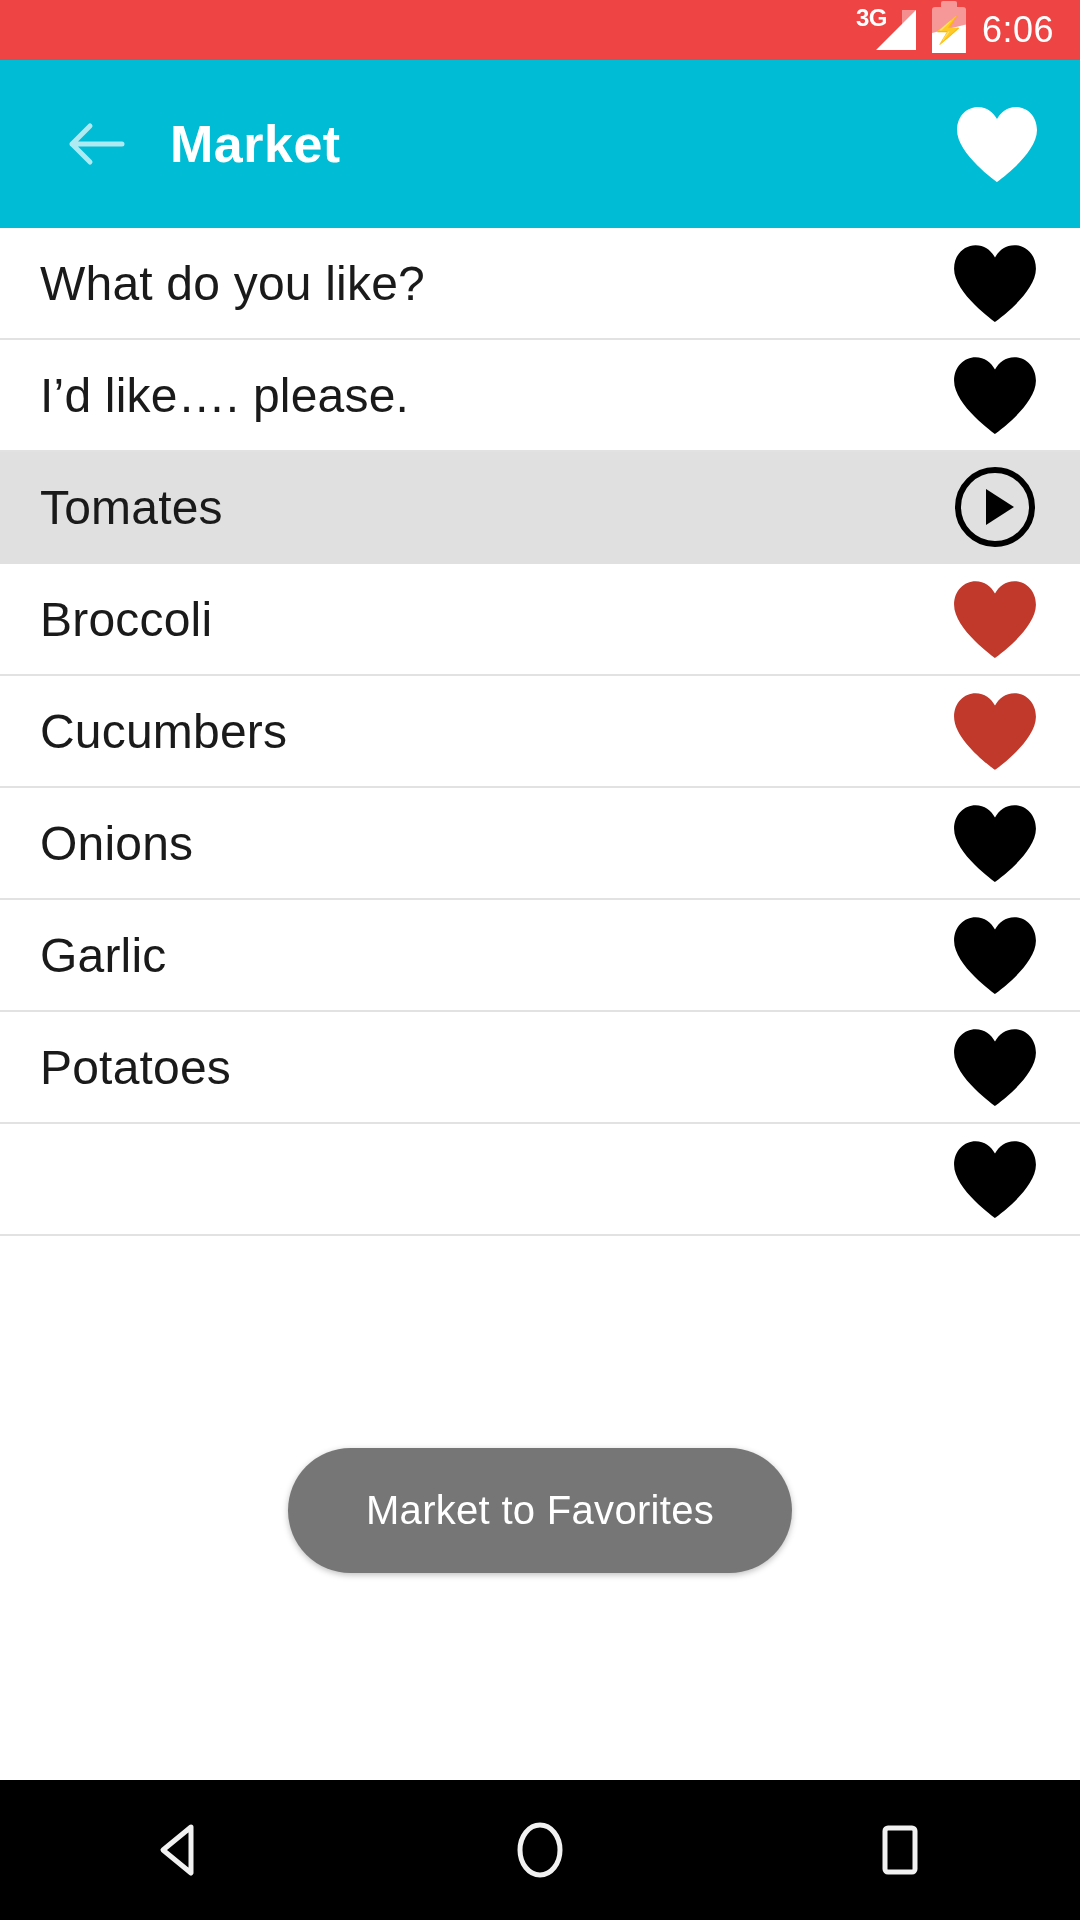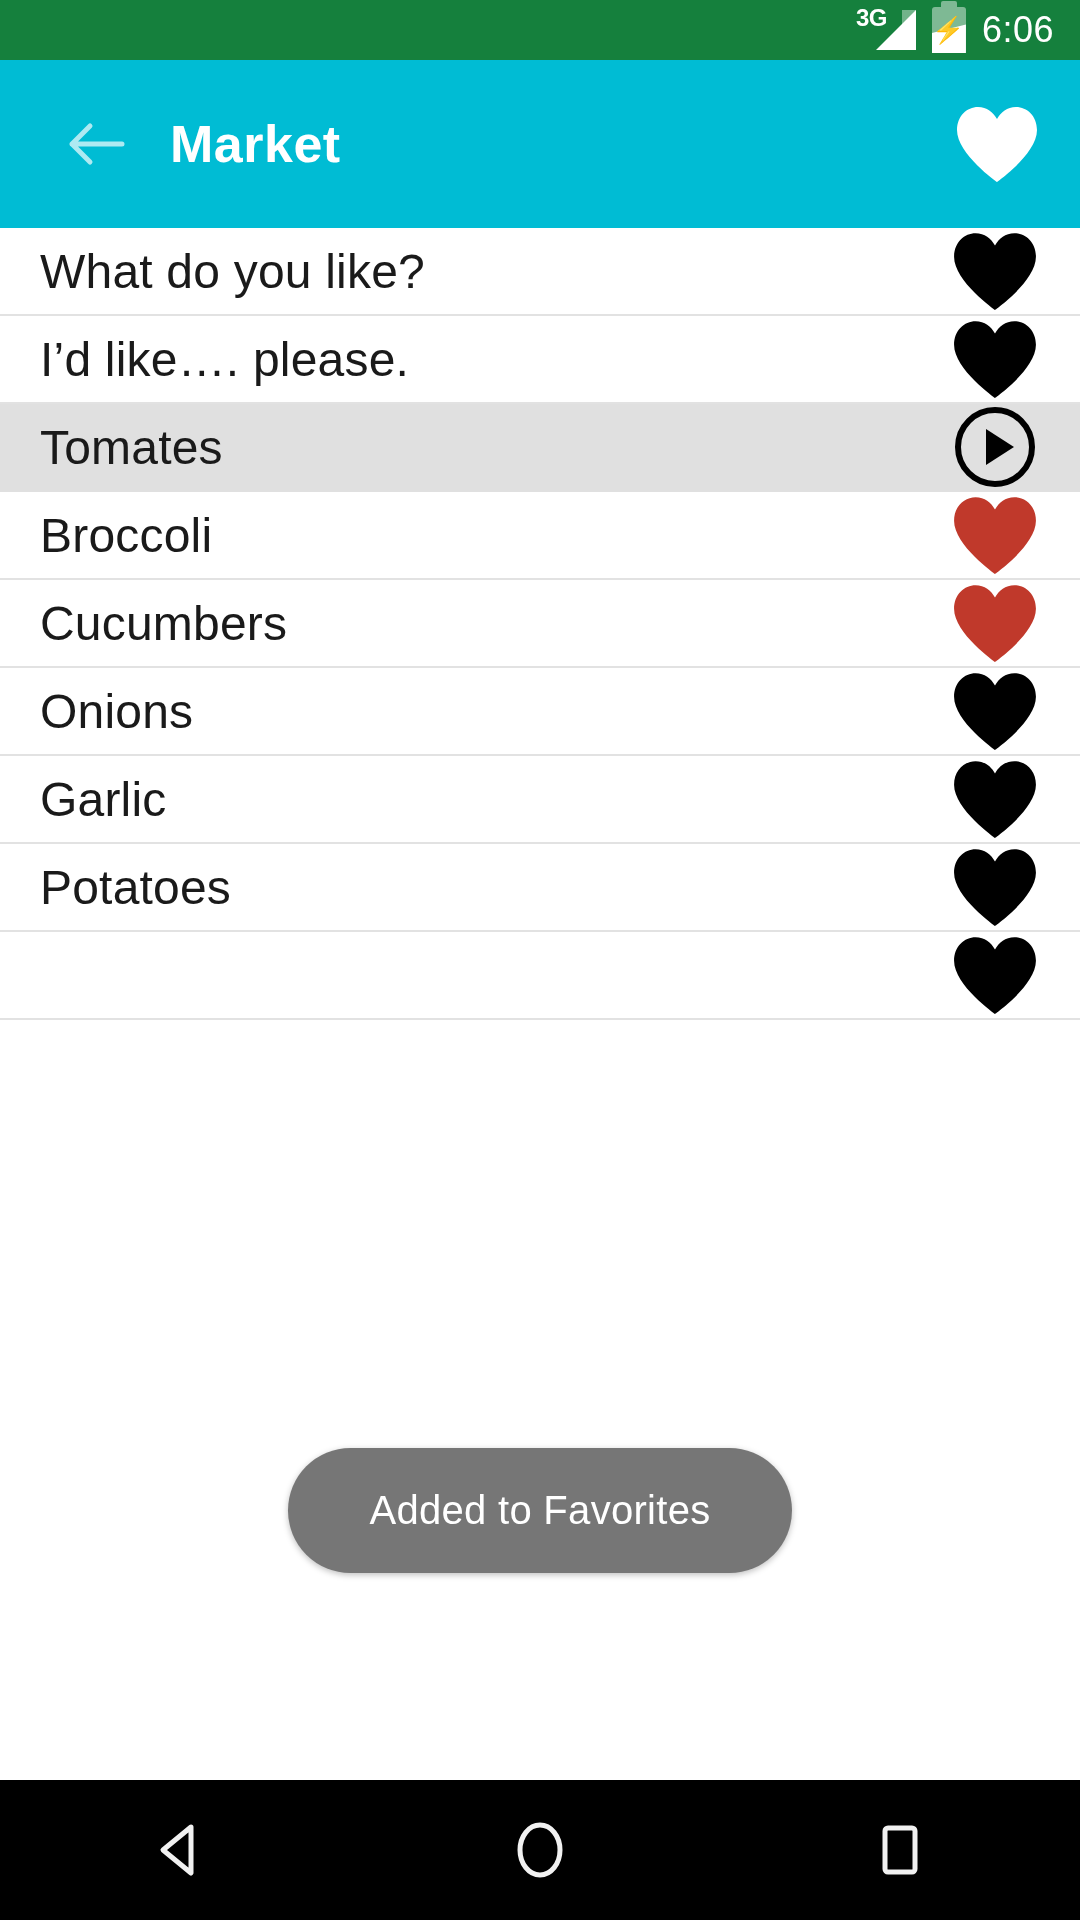--- a/index.html
+++ b/index.html
@@ -7,21 +7,21 @@
     width:1080px; height:1920px;
     background:#ffffff;
     font-family:"Liberation Sans", sans-serif;
     overflow:hidden;
   }
   #screen { position:relative; width:1080px; height:1920px; background:#fff; }
 
   
   .status-bar {
     height:60px; width:100%;
-    background:#15803d;
+    background:#ef4444;
     display:flex; align-items:center; justify-content:flex-end;
     padding-right:26px; gap:16px;
   }
   .sig-wrap { position:relative; width:60px; height:44px; }
   .sig-3g {
     position:absolute; top:-2px; left:0;
     color:#ffffff; font-size:24px; font-weight:bold;
     letter-spacing:-0.5px; line-height:1;
   }
   .sig-tri {
@@ -74,21 +74,21 @@
     color:#ffffff; font-size:52px; font-weight:bold;
     margin-left:40px; letter-spacing:0.5px;
   }
   .appbar-heart { margin-left:auto; width:86px; height:80px; }
   .appbar-heart svg { width:86px; height:80px; display:block; }
 
   
   .list { width:100%; position:relative; background:#ffffff; }
   .row {
     position:relative;
-    height:88px; width:100%;
+    height:112px; width:100%;
     display:flex; align-items:center;
     padding:0 40px;
     border-bottom:2px solid #e2e2e2;
     background:#ffffff;
   }
   .row.cyan   { background:#ABE9EE; border-bottom-color:#ABE9EE; }
   .row.grey   { background:#E0E0E0; border-bottom-color:#E0E0E0; }
   .row-label {
     font-size:48px; color:#1a1a1a; font-weight:normal;
     letter-spacing:0.2px; white-space:nowrap;
@@ -226,21 +226,21 @@
           <div class="row-icon">
             <svg width="88" height="82" viewBox="0 0 86 80" aria-hidden="true">
               <path d="M43 78 C43 78 3 50 3 26 C3 12 13 3 24 3 C33 3 39 8 43 15 C47 8 53 3 62 3 C73 3 83 12 83 26 C83 50 43 78 43 78 Z" fill="#000000"></path>
             </svg>
           </div>
         </div>
       </div>
   </div>
 
   <div class="toast">
-    <span class="toast-text">Added to Favorites</span>
+    <span class="toast-text">Market to Favorites</span>
   </div>
 
   <div class="nav-bar">
     <div class="nav-btn">
       <svg width="62" height="62" viewBox="0 0 62 62" aria-hidden="true">
         <path d="M42 8 L14 31 L42 54 Z" fill="none" stroke="#f1f1f1" stroke-width="5" stroke-linejoin="round"></path>
       </svg>
     </div>
     <div class="nav-btn">
       <svg width="62" height="62" viewBox="0 0 62 62" aria-hidden="true">

